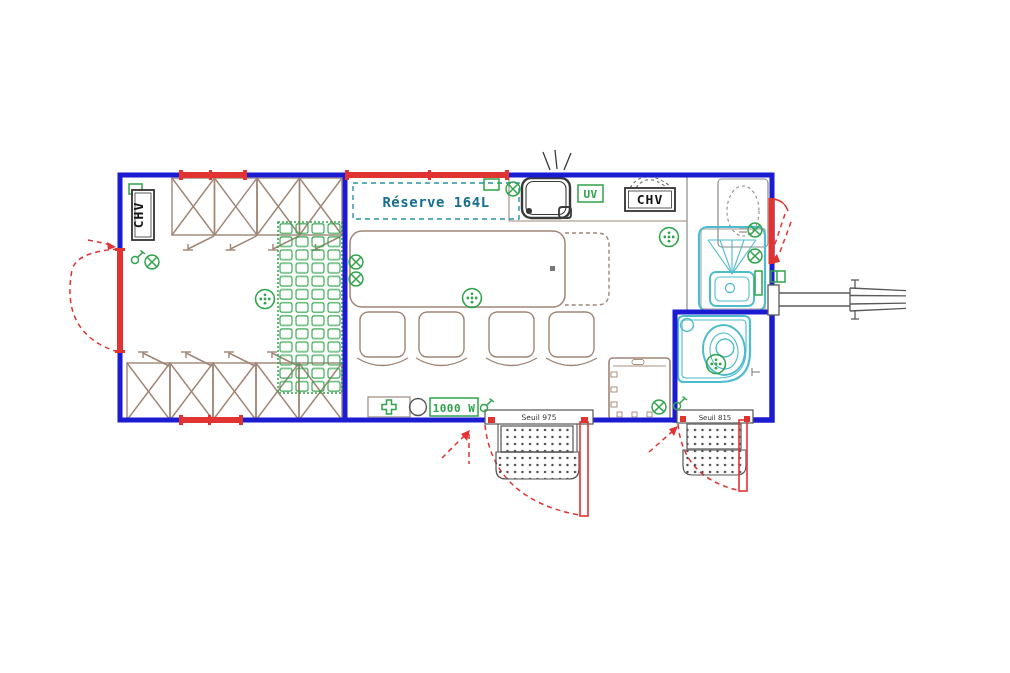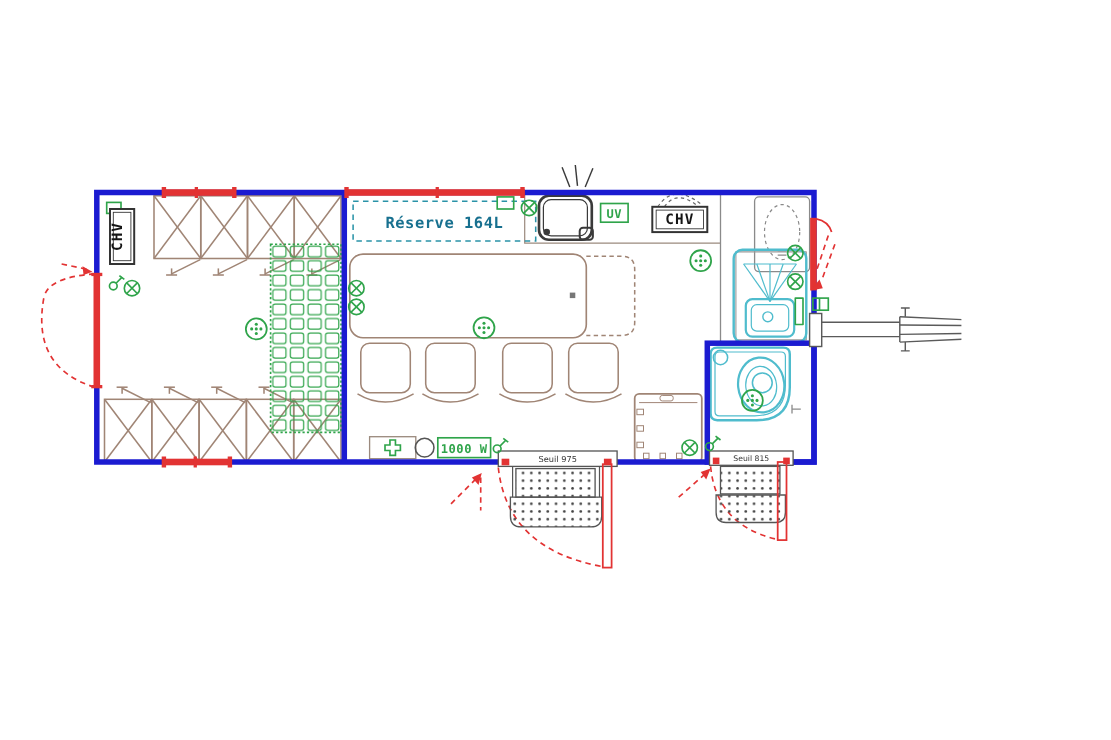--- a/index.html
+++ b/index.html
@@ -1,21 +1,21 @@
 <!DOCTYPE html>
 <html style="--wall-blue: #1b1bd1; --accent-red: #e23333; --furniture-brown: #a08575; --symbol-green: #2fa44a; --fixture-teal: #4fbccd; --tank-teal: #2a93a8; --tank-text: #17708f; --ink-dark: #3a3a3a; --hitch-gray: #5a5a5a;"><head>
 <meta charset="utf-8">
 <style>
   :root{
     --wall-blue:#1b1bd1; --accent-red:#e23333; --furniture-brown:#a08575;
     --symbol-green:#2fa44a; --fixture-teal:#4fbccd; --tank-teal:#2a93a8;
     --tank-text:#17708f; --ink-dark:#3a3a3a; --hitch-gray:#5a5a5a;
   }
   html,body{margin:0;padding:0;background:#ffffff;}
-  .canvas{width:874px;height:673px;background:#fff;position:relative;overflow:hidden;}
+  .canvas{width:874px;height:673px;background:#fff;position:relative;overflow:hidden;margin-left:32px;}
   svg{display:block;}
   .wall{stroke:var(--wall-blue);fill:none;stroke-width:5;}
   .thin{stroke:#8a8a8a;fill:none;stroke-width:1.2;}
   g.furn{stroke:var(--furniture-brown);fill:none;stroke-width:1.4;}
   g.grn,.grn{stroke:var(--symbol-green);fill:none;stroke-width:1.5;}
   g.teal{stroke:var(--fixture-teal);fill:none;stroke-width:2.2;stroke-linejoin:round;}
   .tealthin{stroke-width:1.1;}
   g.ink{stroke:var(--ink-dark);fill:none;stroke-width:1.3;}
   g.hitch{stroke:var(--hitch-gray);fill:none;stroke-width:1.3;}
   .redfill{fill:var(--accent-red);stroke:none;}

